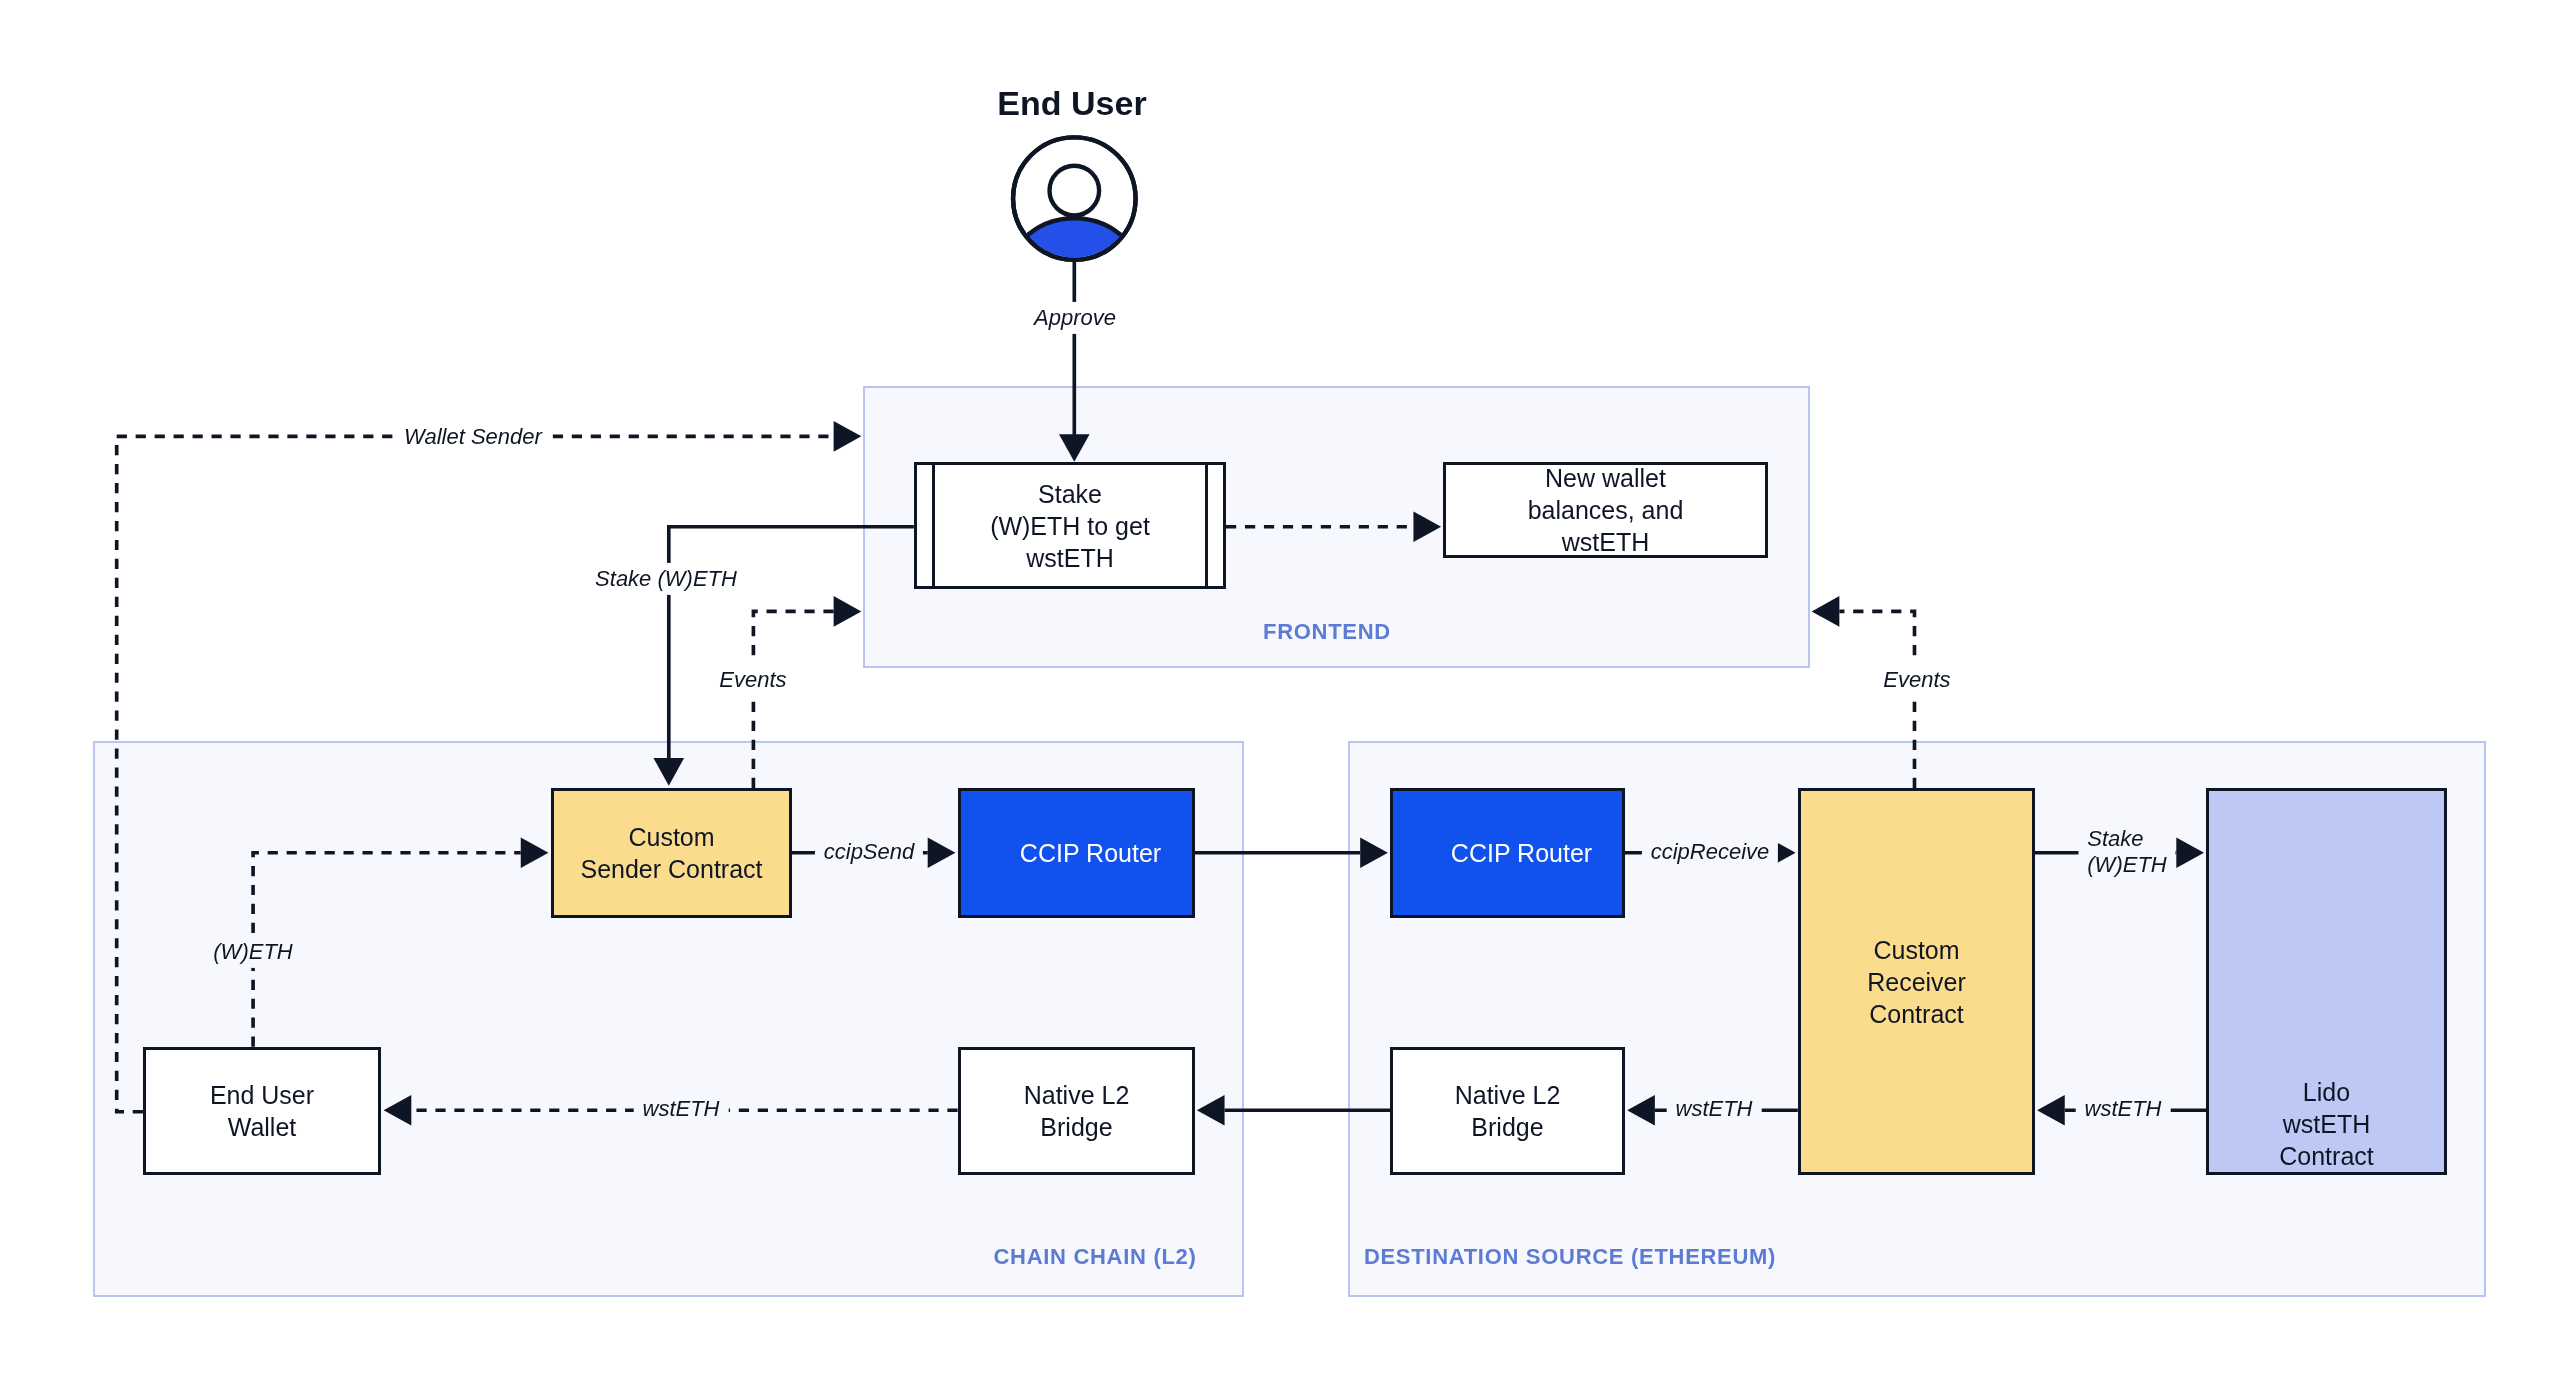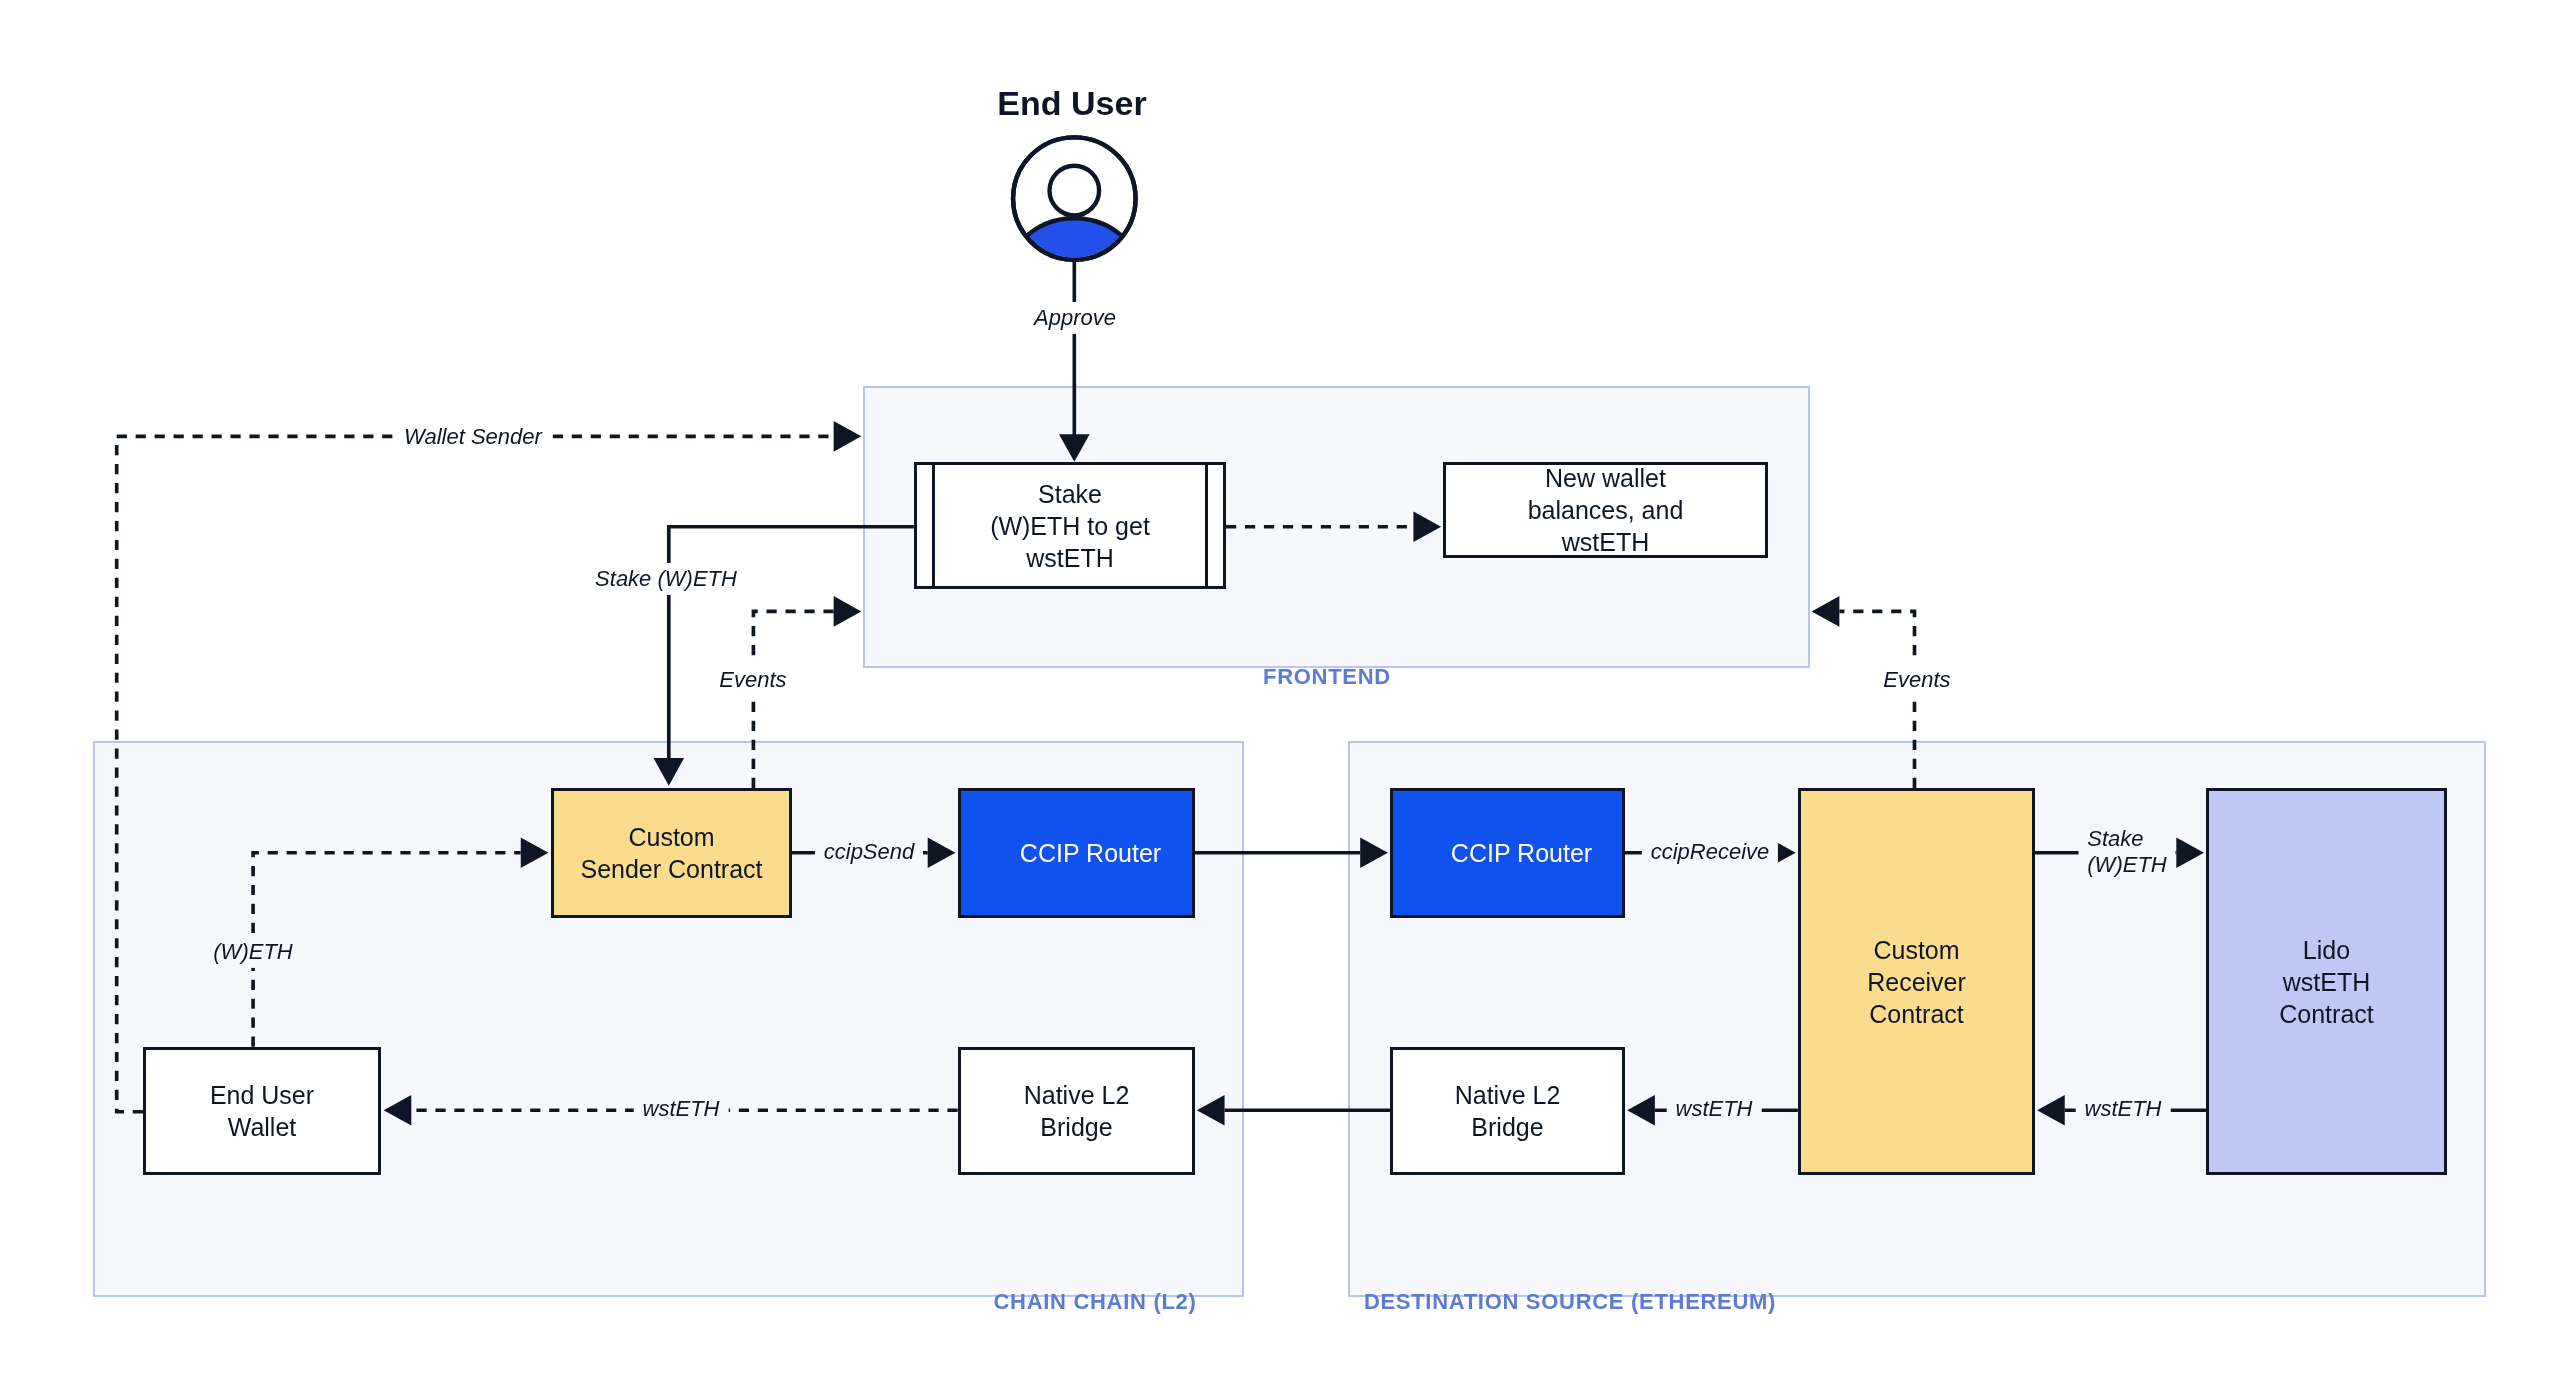--- a/index.html
+++ b/index.html
@@ -21,38 +21,37 @@
   }
   .container{
     position:absolute;box-sizing:border-box;z-index:0;
     background:var(--container_bg);
     border:2.9px solid var(--container_border);
   }
   .clabel{
     position:absolute;z-index:1;transform:translate(-50%,-50%);
     font-weight:bold;font-size:22px;letter-spacing:0.7px;white-space:nowrap;
     color:var(--chain_label);
-    margin-top:45px;
   }
   svg.wires{position:absolute;left:0;top:0;z-index:2;}
   svg.wires path{stroke:var(--line);stroke-width:5;fill:none;}
   svg.wires path.dashed{stroke-dasharray:14 12;}
   svg.wires polygon{fill:var(--line);stroke:none;}
   .icon-stroke{stroke:var(--line);stroke-width:6;}
   .node{
     position:absolute;box-sizing:border-box;z-index:3;
     border:3.6px solid var(--line);
     display:flex;align-items:center;justify-content:center;
     text-align:center;font-size:25px;line-height:1.28;
   }
   .nlabel{white-space:pre-line;}
   .node.white{background:var(--white);}
   .node.yellow{background:var(--yellow);}
   .node.blue{background:var(--blue);color:var(--white);padding-left:28px;}
-  .node.periwinkle{background:var(--periwinkle);}
+  .node.periwinkle{background:var(--periwinkle);align-items:flex-end;}
   .sub-line{position:absolute;top:0;bottom:0;width:3.6px;background:var(--line);}
   .sub-line.l{left:14.6px;} .sub-line.r{right:14.6px;}
   .title{
     position:absolute;z-index:4;transform:translate(-50%,-50%);
     font-weight:bold;font-size:34px;white-space:nowrap;
   }
   .elabel{
     position:absolute;z-index:4;transform:translate(-50%,-50%);
     font-style:italic;font-size:22px;line-height:1.2;
     padding:2.9px 8.8px;white-space:pre-line;text-align:left;

